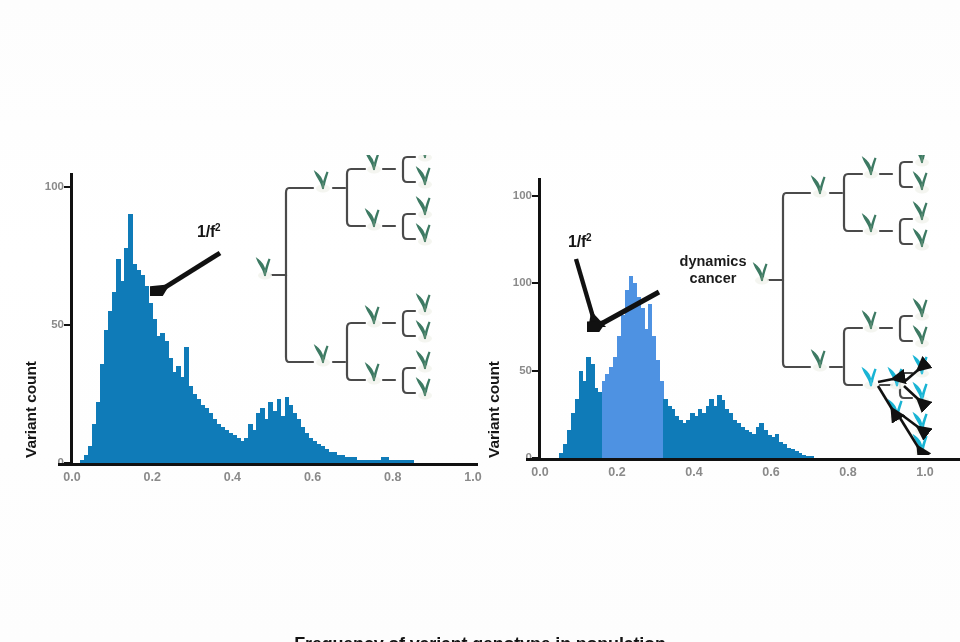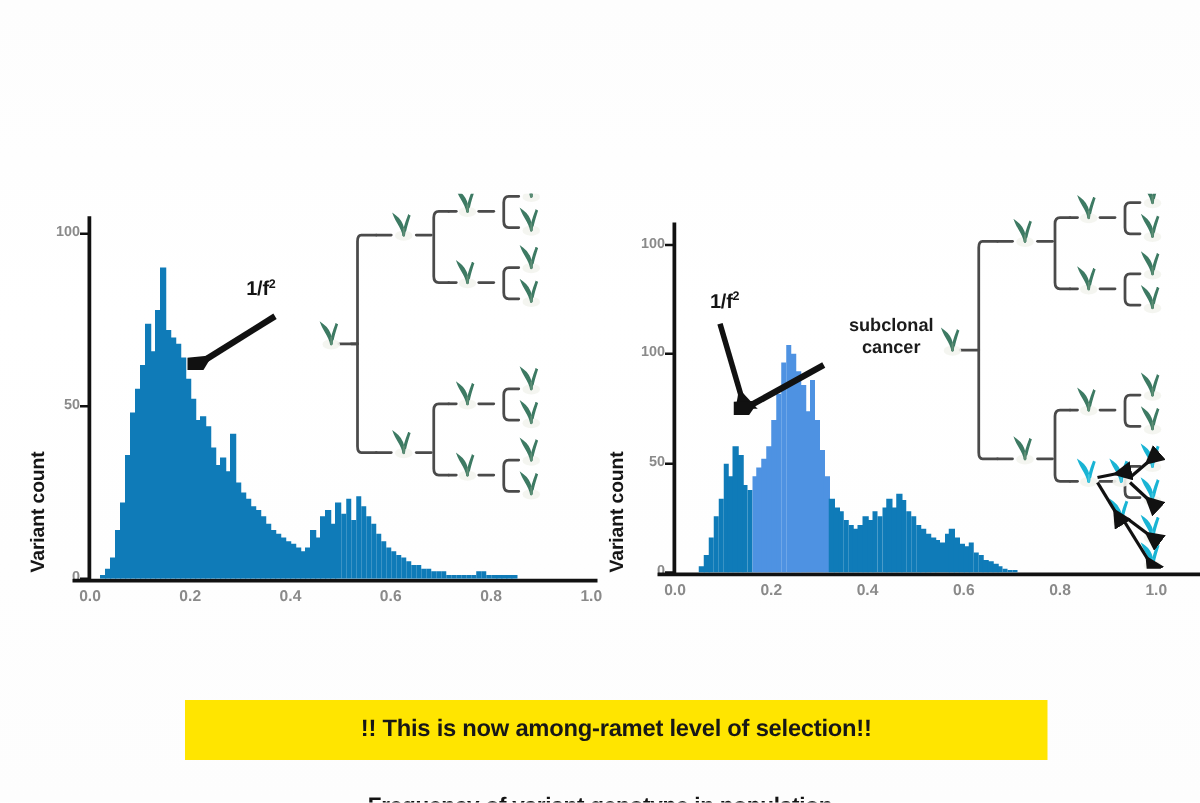--- a/index.html
+++ b/index.html
@@ -382,21 +382,21 @@
       <svg class="arrow" style="left:88px;top:115px;" width="42" height="72" viewBox="0 0 42 72">
         <defs>
           <marker id="ah2" markerWidth="7" markerHeight="7" refX="1.4" refY="3.5" orient="auto">
             <path d="M7,0 L7,7 L0,3.5 z" fill="#111"></path>
           </marker>
         </defs>
         <line x1="8" y1="4" x2="25" y2="62" stroke="#111" stroke-width="4.4" marker-end="url(#ah2)"></line>
       </svg>
 
       <div class="annot-2" style="left:178px;top:113px;width:110px;">
-        <span>subclonal</span><br>
+        <span>dynamics</span><br>
         <span>cancer</span>
       </div>
       <svg class="arrow" style="left:107px;top:148px;" width="78" height="44" viewBox="0 0 78 44">
         <defs>
           <marker id="ah3" markerWidth="7" markerHeight="7" refX="1.4" refY="3.5" orient="auto">
             <path d="M7,0 L7,7 L0,3.5 z" fill="#111"></path>
           </marker>
         </defs>
         <line x1="72" y1="4" x2="14" y2="36" stroke="#111" stroke-width="5" marker-end="url(#ah3)"></line>
       </svg>
@@ -475,17 +475,14 @@
             <line x1="150" y1="260" x2="166" y2="272" marker-end="url(#ahs)"></line>
             <line x1="148" y1="263" x2="166" y2="292" marker-end="url(#ahs)"></line>
           </g>
         </svg>
       </div>
     </div>
 
     <div class="xaxis-title">Frequency of variant genotype in population</div>
   </div>
 
-  <div class="banner" style="background: rgb(255, 229, 0);">
-    <span class="banner-text" style="color: rgb(23, 23, 23);">!! This is now among-ramet level of selection!!</span>
-  </div>
 
 </div>
 
 </body></html>

